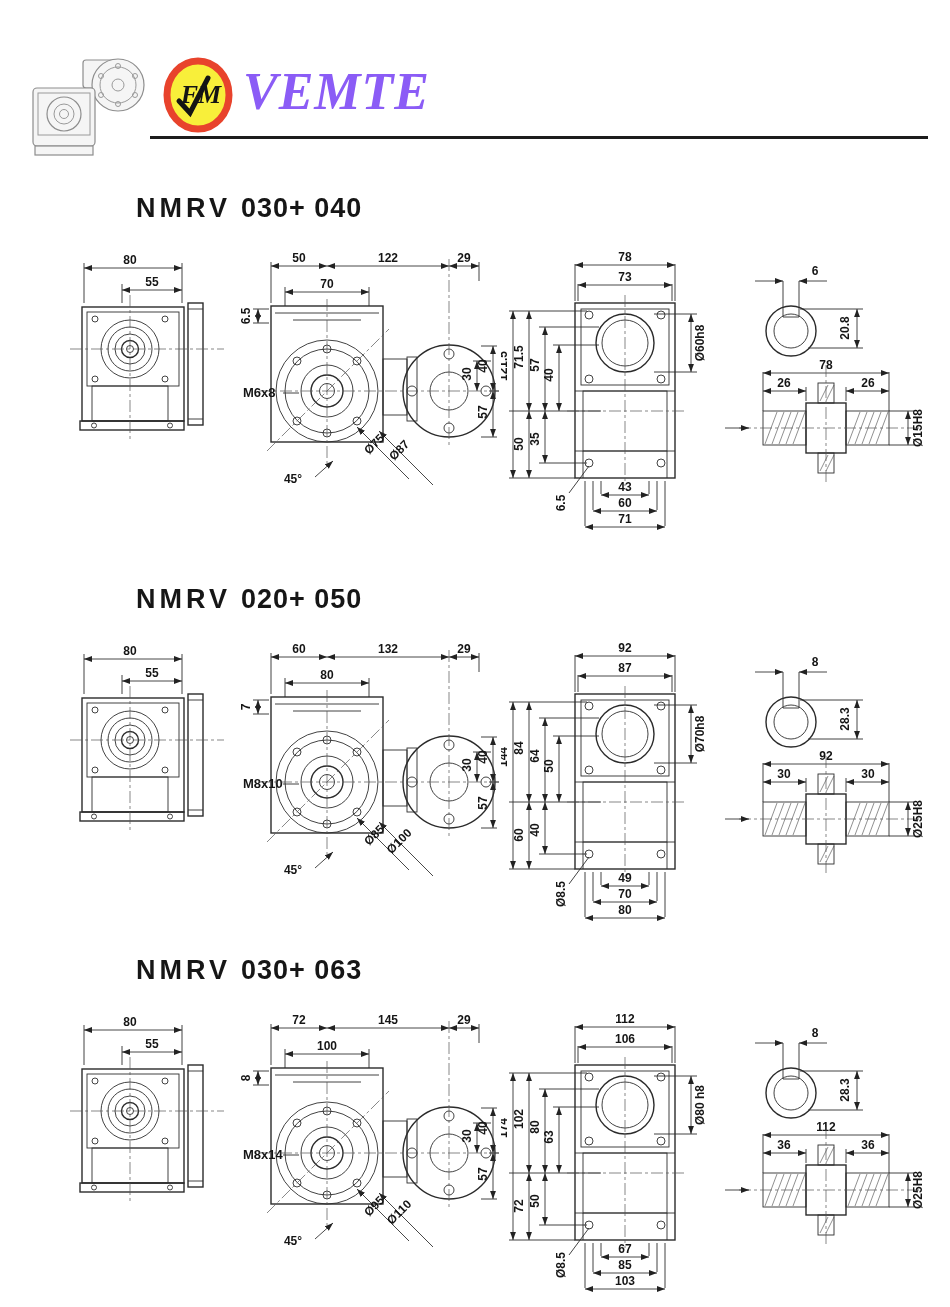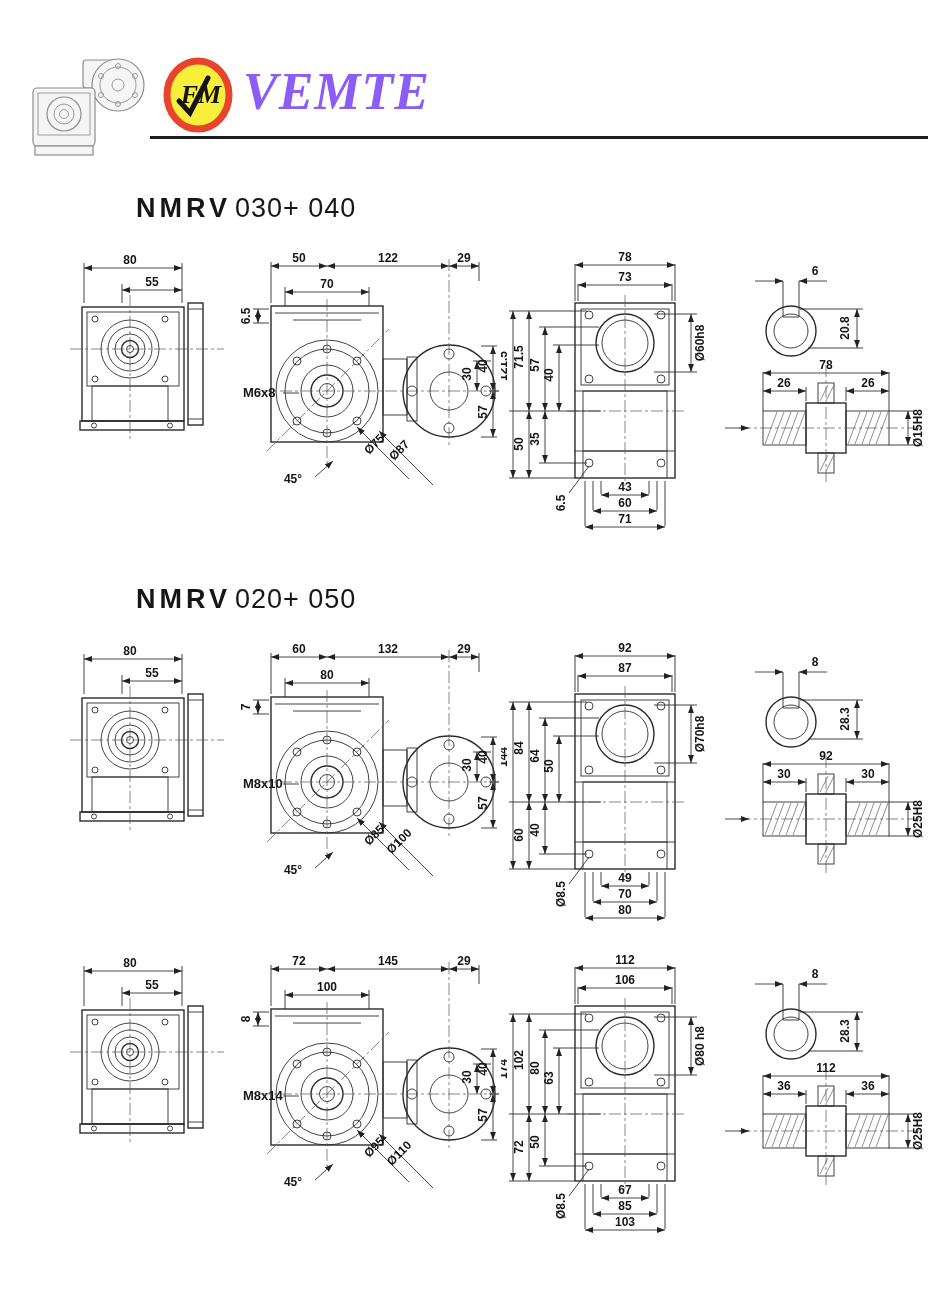--- a/index.html
+++ b/index.html
@@ -11,21 +11,21 @@
   .brand{position:absolute;left:243px;top:62px;font-family:"Liberation Serif",serif;font-style:italic;font-weight:bold;font-size:52px;color:#8b5cf6;letter-spacing:1px;}
   .brandcn{position:absolute;left:392px;top:92px;font-family:"Liberation Serif",serif;font-style:italic;font-weight:bold;font-size:27px;color:#111;letter-spacing:2px;}
   .rule{position:absolute;left:150px;top:136px;width:778px;height:3px;background:#1c1c1c;}
   
   .sec{margin:0;}
   .sec:nth-child(1){margin-top:22px;}
   .sec:nth-child(2){margin-top:50px;}
   .sec:nth-child(3){margin-top:30px;}
   .sec h2{margin:0 0 26px 92px;font-size:27px;line-height:33px;font-weight:400;color:#161616;}
   .sec h2 .t1{font-weight:700;letter-spacing:4px;margin-left:44px;}
-  .sec h2 .t2{font-weight:400;letter-spacing:1px;margin-left:4px;}
+  .sec h2 .t2{font-weight:700;letter-spacing:1px;margin-left:10px;}
   .row{display:flex;align-items:flex-start;gap:0;margin-left:66px;}
   
   svg{display:block;}
   .ol{fill:none;stroke:#2b2b2b;stroke-width:1.4;}
   .tl{fill:none;stroke:#2e2e2e;stroke-width:0.9;}
   .dm{fill:none;stroke:#333;stroke-width:0.9;}
   .cl{fill:none;stroke:#555;stroke-width:0.7;stroke-dasharray:12 3 3 3;}
   .ht{stroke:#444;stroke-width:0.6;}
   svg text{font:bold 12px "Liberation Sans",sans-serif;fill:#151515;text-anchor:middle;}
   svg text.ts{text-anchor:start;font-size:13px;}
@@ -497,20 +497,21 @@
       <line class="tl" x1="178" y1="160" x2="203" y2="160"></line>
           <line class="tl" x1="178" y1="194" x2="203" y2="194"></line>
       <line class="dm" x1="197" y1="160" x2="197" y2="194" marker-start="url(#ar)" marker-end="url(#ar)"></line>
       <text x="211" y="177" transform="rotate(-90 211 177)">Ø25H8</text>
     </svg>
 
   </div>
 </section>
 
 <section class="sec">
+  <h2><span class="t1">NMRV</span><span class="t2">030+ 063</span></h2>
   <div class="row">
 
     <svg width="175" height="215" viewBox="0 0 175 215">
       <line class="tl" x1="18" y1="52" x2="18" y2="12"></line>
           <line class="tl" x1="116" y1="52" x2="116" y2="12"></line>
       <line class="dm" x1="18" y1="17" x2="116" y2="17" marker-start="url(#ar)" marker-end="url(#ar)"></line>
       <text x="64" y="13">80</text>
       <line class="tl" x1="56" y1="52" x2="56" y2="33"></line>
       <line class="dm" x1="56" y1="39" x2="116" y2="39" marker-start="url(#ar)" marker-end="url(#ar)"></line>
       <text x="86" y="35">55</text>

